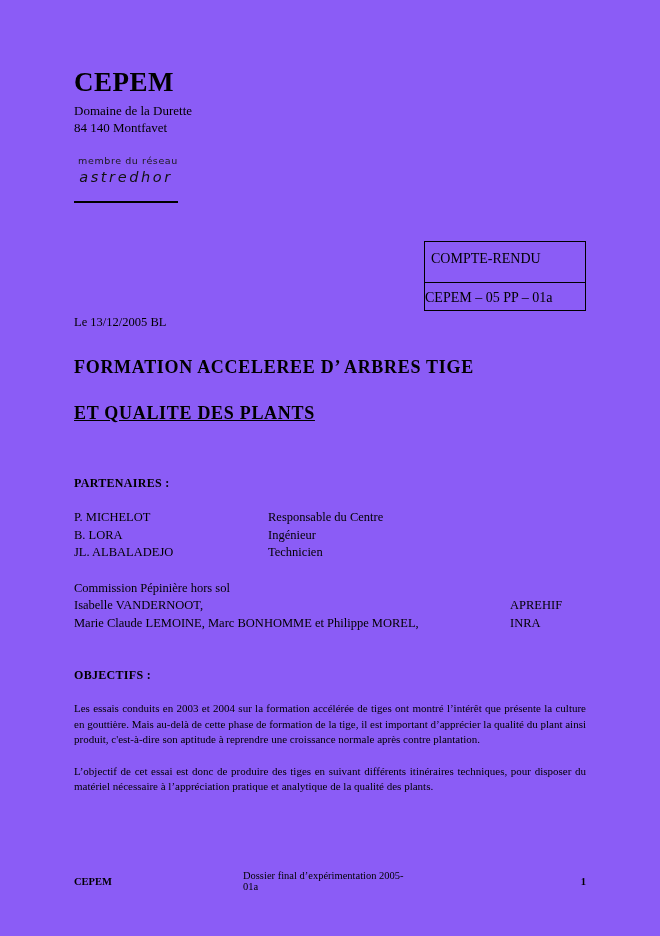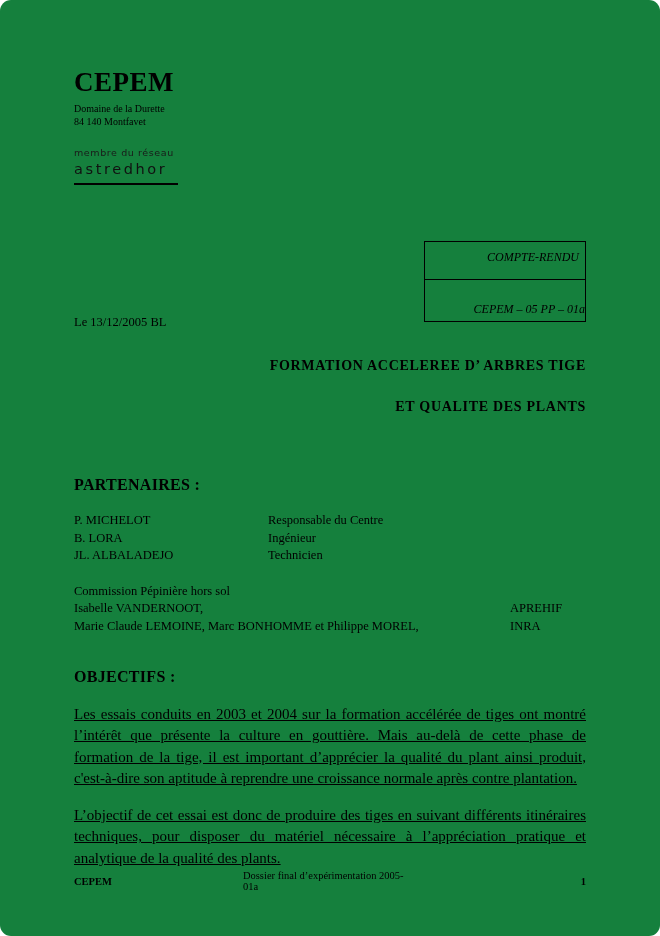--- a/index.html
+++ b/index.html
@@ -13,126 +13,127 @@
     font-family: "Liberation Serif", serif;
     color: #000000;
     position: relative;
     overflow: hidden;
   }
   .page {
     position: absolute;
     left: 0; top: 0;
     width: 660px;
     height: 936px;
-    background: #15803d;
-    border-radius: 11px;
+    background: #8b5cf6;
   }
   .content {
     position: absolute;
     left: 74px;
     top: 68px;
     width: 512px;
   }
 
   
   .org-name {
     font-family: "Liberation Serif", serif;
     font-size: 27px;
     font-weight: bold;
     letter-spacing: 0.5px;
     line-height: 1.1;
     margin: 0 0 4px 0;
   }
   .addr-line {
-    font-size: 10px;
+    font-size: 13px;
     line-height: 1.35;
   }
 
   
   .logo-block {
     margin-top: 18px;
     width: 108px;
+    text-align: center;
   }
   .logo-top {
     font-family: "DejaVu Sans", sans-serif;
     font-size: 9.5px;
     letter-spacing: 0.6px;
     color: #1a1a1a;
     margin-bottom: 3px;
   }
   .logo-main {
     font-family: "DejaVu Sans", sans-serif;
     font-size: 14.5px;
     letter-spacing: 2.6px;
     color: #111111;
-    padding-bottom: 6px;
+    padding-bottom: 16px;
     border-bottom: 2px solid #000000;
     width: 104px;
+    font-style: italic;
   }
 
   
   .ref-box {
     position: absolute;
     left: 350px;
     top: 173px;
     width: 148px;
     border: 1px solid #000000;
     padding: 8px 6px 6px 6px;
-    text-align: right;
-    font-size: 12px;
+    text-align: left;
+    font-size: 14px;
     line-height: 1.25;
-    font-style: italic;
   }
   .ref-box .ref-line1 {
     margin-bottom: 14px;
   }
   .ref-box .ref-line2 {
     border-top: 1px solid #000000;
-    padding-top: 22px;
+    padding-top: 6px;
     margin: 4px -6px -2px -6px;
   }
 
   .date-line {
     position: absolute;
     left: 0;
     top: 247px;
     width: 512px;
     text-align: left;
     font-size: 12.5px;
     padding-right: 6px;
     box-sizing: border-box;
   }
 
   
   .doc-title {
     position: absolute;
     left: 0;
     top: 290px;
     width: 512px;
-    text-align: right;
-    font-size: 14px;
+    text-align: left;
+    font-size: 18px;
     font-weight: bold;
     letter-spacing: 0.7px;
     line-height: 1.1;
   }
   .doc-title .t2 {
     margin-top: 26px;
+    text-decoration: underline;
   }
 
   
   .section {
     position: absolute;
     left: 0;
     width: 512px;
   }
   .sec-partenaires { top: 408px; }
   .sec-objectifs { top: 600px; }
 
   .sec-head {
-    font-size: 16px;
+    font-size: 12px;
     font-weight: bold;
     letter-spacing: 0.3px;
     margin-bottom: 18px;
   }
 
   .people-table {
     border-collapse: collapse;
     font-size: 12.5px;
     line-height: 1.4;
     width: 100%;
@@ -152,25 +153,24 @@
   .commission-table {
     border-collapse: collapse;
     font-size: 12.5px;
     line-height: 1.4;
     width: 100%;
   }
   .commission-table td { padding: 0; vertical-align: top; }
   .commission-table td.col-affil { width: 76px; text-align: left; padding-left: 6px;}
 
   .para {
-    font-size: 15px;
+    font-size: 11px;
     line-height: 1.42;
     text-align: justify;
     margin-top: 16px;
-    text-decoration: underline;
   }
 
   
   .footer {
     position: absolute;
     left: 74px;
     top: 870px;
     width: 512px;
     border-top: 0;
     font-size: 10.5px;

